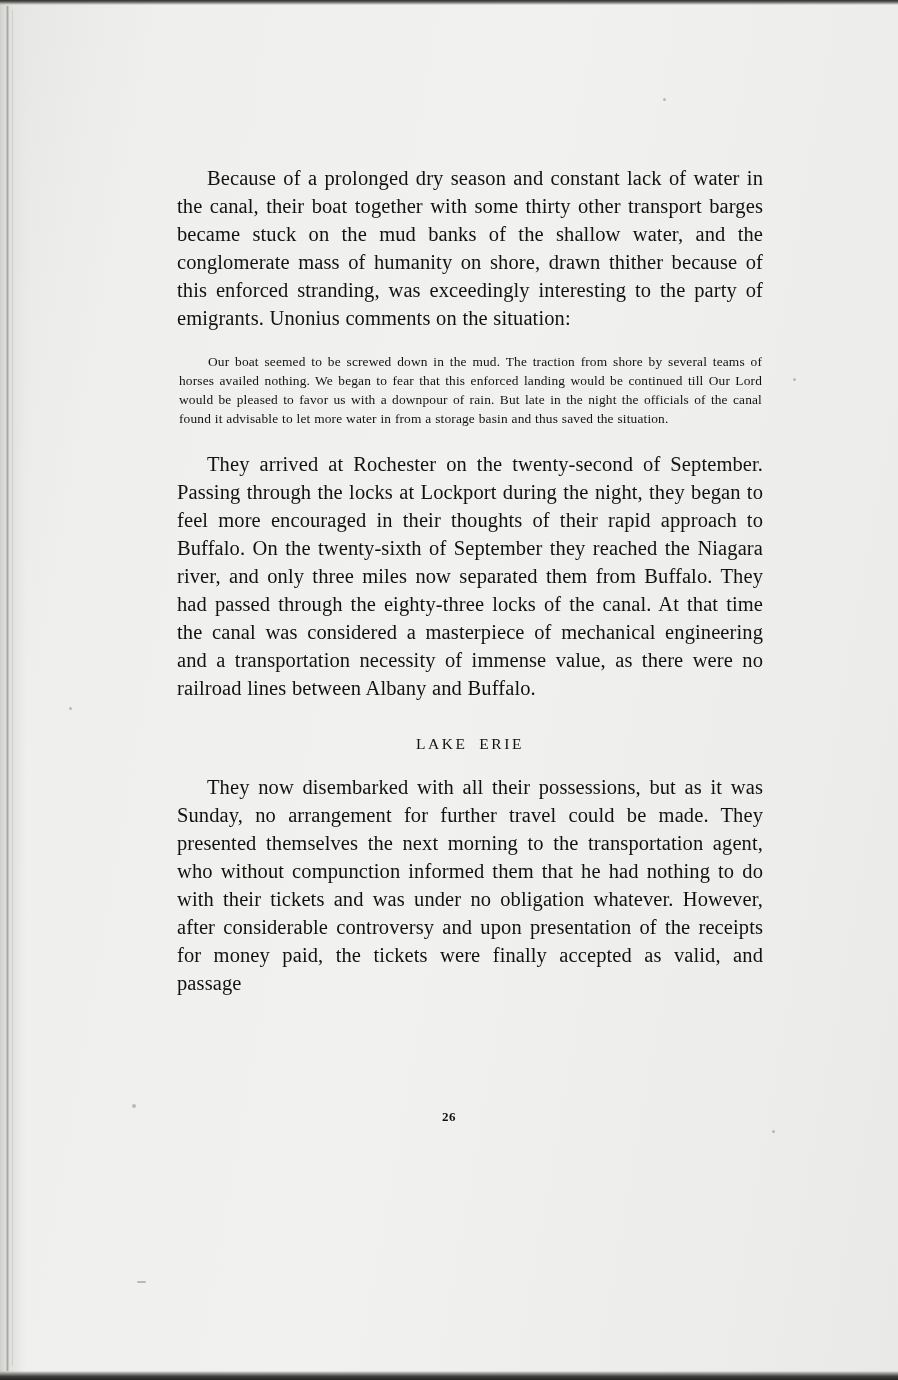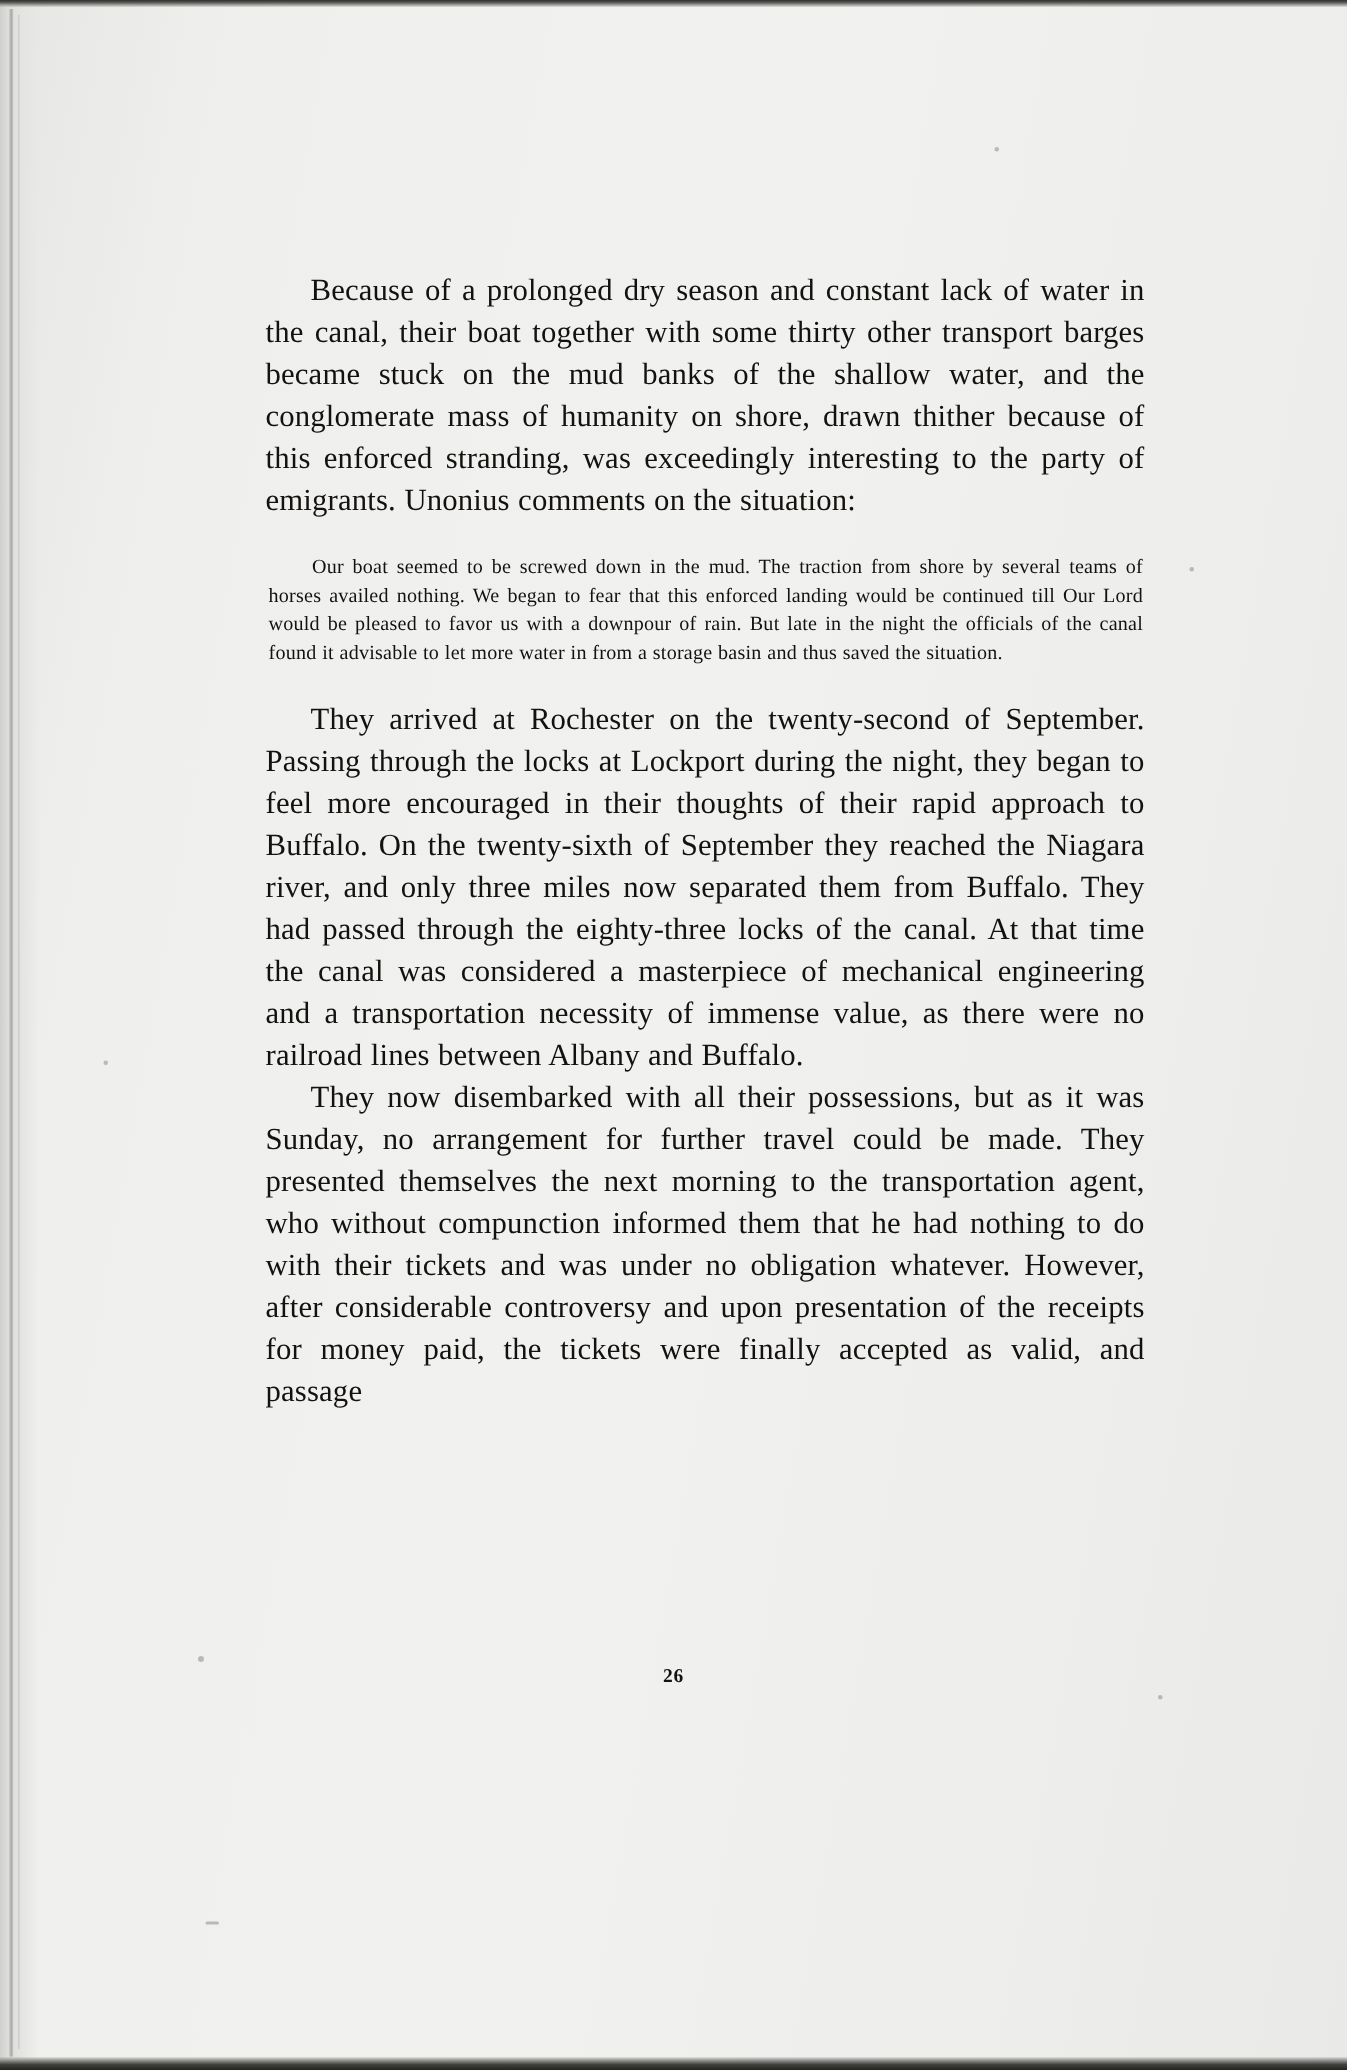--- a/index.html
+++ b/index.html
@@ -79,21 +79,20 @@
     border-radius: 50%;
     pointer-events: none;
     opacity: .55;
   }
 
   .text-column {
     position: absolute;
     left: 177px;
     top: 164px;
     width: 586px;
-    margin-top: 16px;
   }
 
   p.body-par {
     margin: 0;
     text-align: justify;
     text-indent: 30px;
     font-size: 20.5px;
     line-height: 28px;
     letter-spacing: 0.1px;
     word-spacing: 0.4px;
@@ -160,20 +159,21 @@
   <div class="text-column inked">
 
     <p class="body-par">Because of a prolonged dry season and constant lack of water in the canal, their boat together with some thirty other transport barges became stuck on the mud banks of the shallow water, and the conglomerate mass of humanity on shore, drawn thither because of this enforced stranding, was exceedingly interesting to the party of emigrants. Unonius comments on the situation:</p>
 
     <div class="quote-block">
       <p class="quote-par">Our boat seemed to be screwed down in the mud. The traction from shore by several teams of horses availed nothing. We began to fear that this enforced landing would be continued till Our Lord would be pleased to favor us with a downpour of rain. But late in the night the officials of the canal found it advisable to let more water in from a storage basin and thus saved the situation.</p>
     </div>
 
     <p class="body-par">They arrived at Rochester on the twenty-second of September. Passing through the locks at Lockport during the night, they began to feel more encouraged in their thoughts of their rapid approach to Buffalo. On the twenty-sixth of September they reached the Niagara river, and only three miles now separated them from Buffalo. They had passed through the eighty-three locks of the canal. At that time the canal was considered a masterpiece of mechanical engineering and a transportation necessity of immense value, as there were no railroad lines between Albany and Buffalo.</p>
 
+    <h2 class="section-heading">LAKE ERIE</h2>
 
     <p class="body-par">They now disembarked with all their possessions, but as it was Sunday, no arrangement for further travel could be made. They presented themselves the next morning to the transportation agent, who without compunction informed them that he had nothing to do with their tickets and was under no obligation whatever. However, after considerable controversy and upon presentation of the receipts for money paid, the tickets were finally accepted as valid, and passage</p>
 
   </div>
 
   <div class="page-number inked">26</div>
 
 </div>
 
 </body></html>

